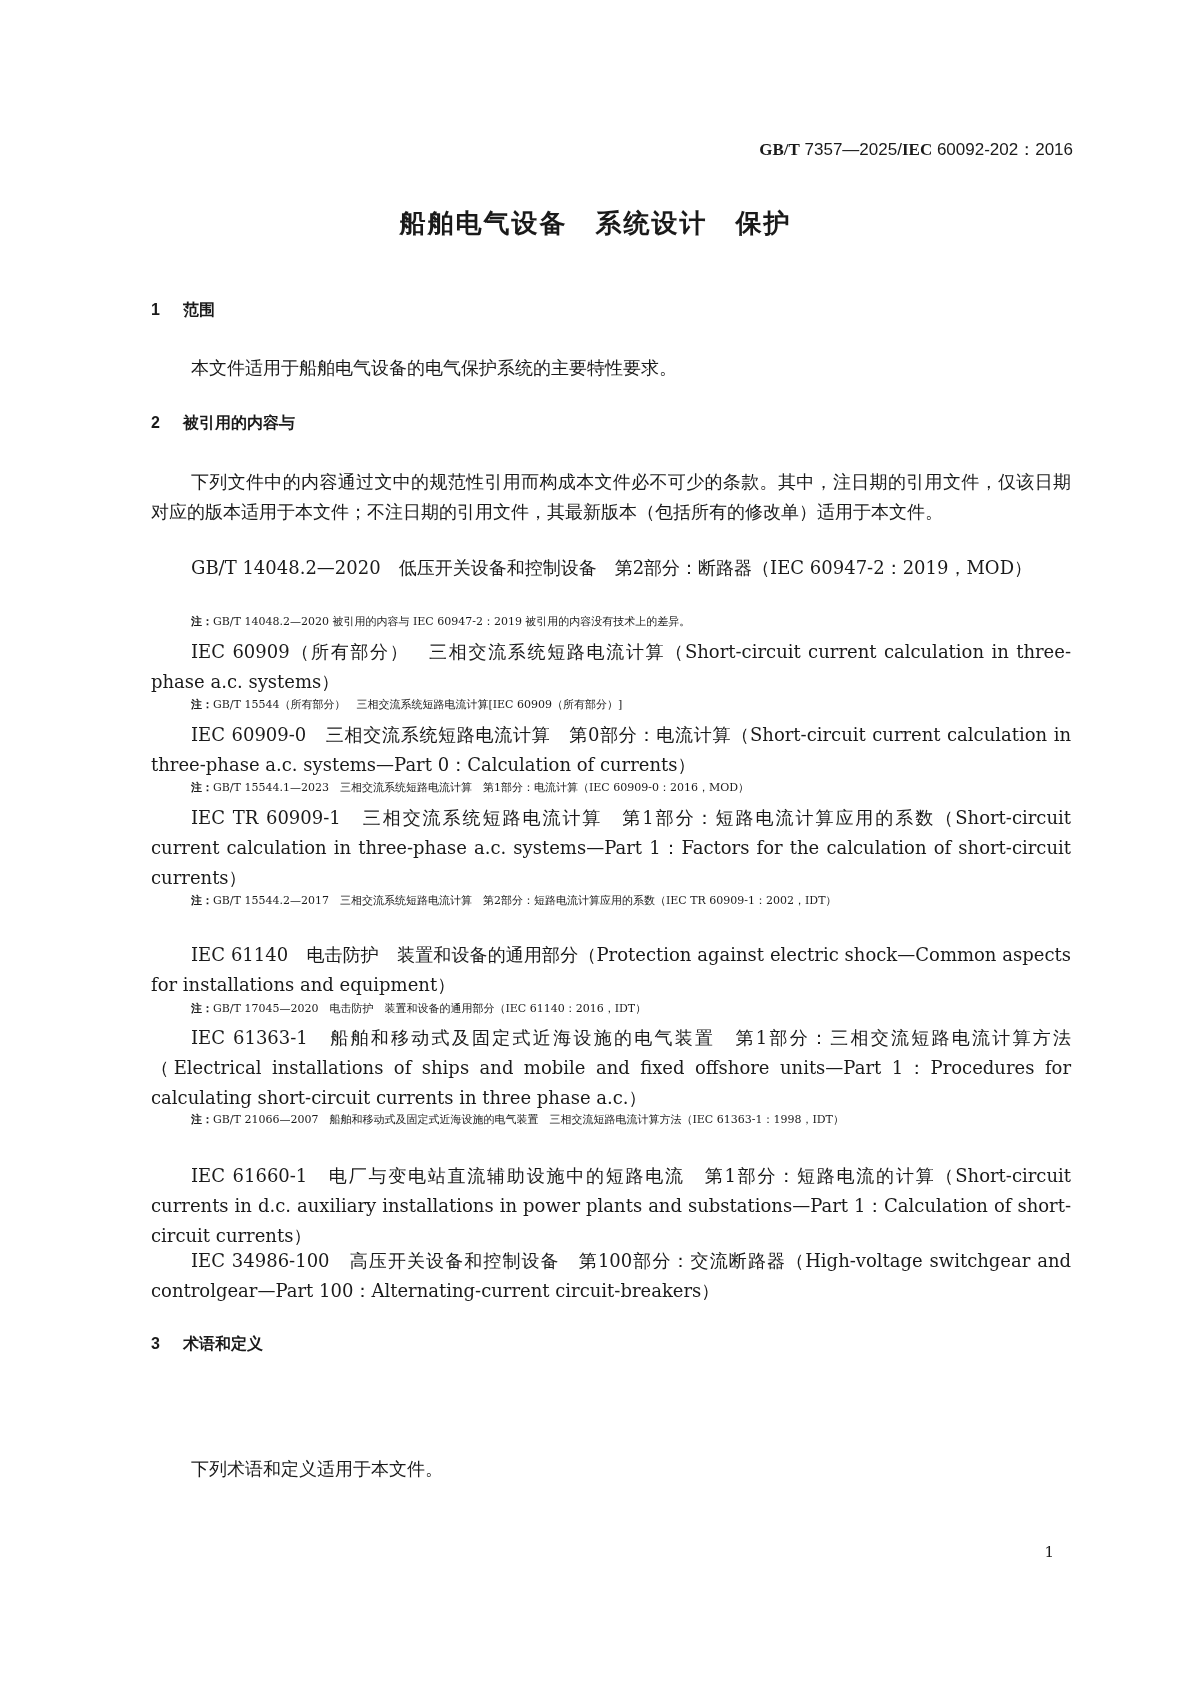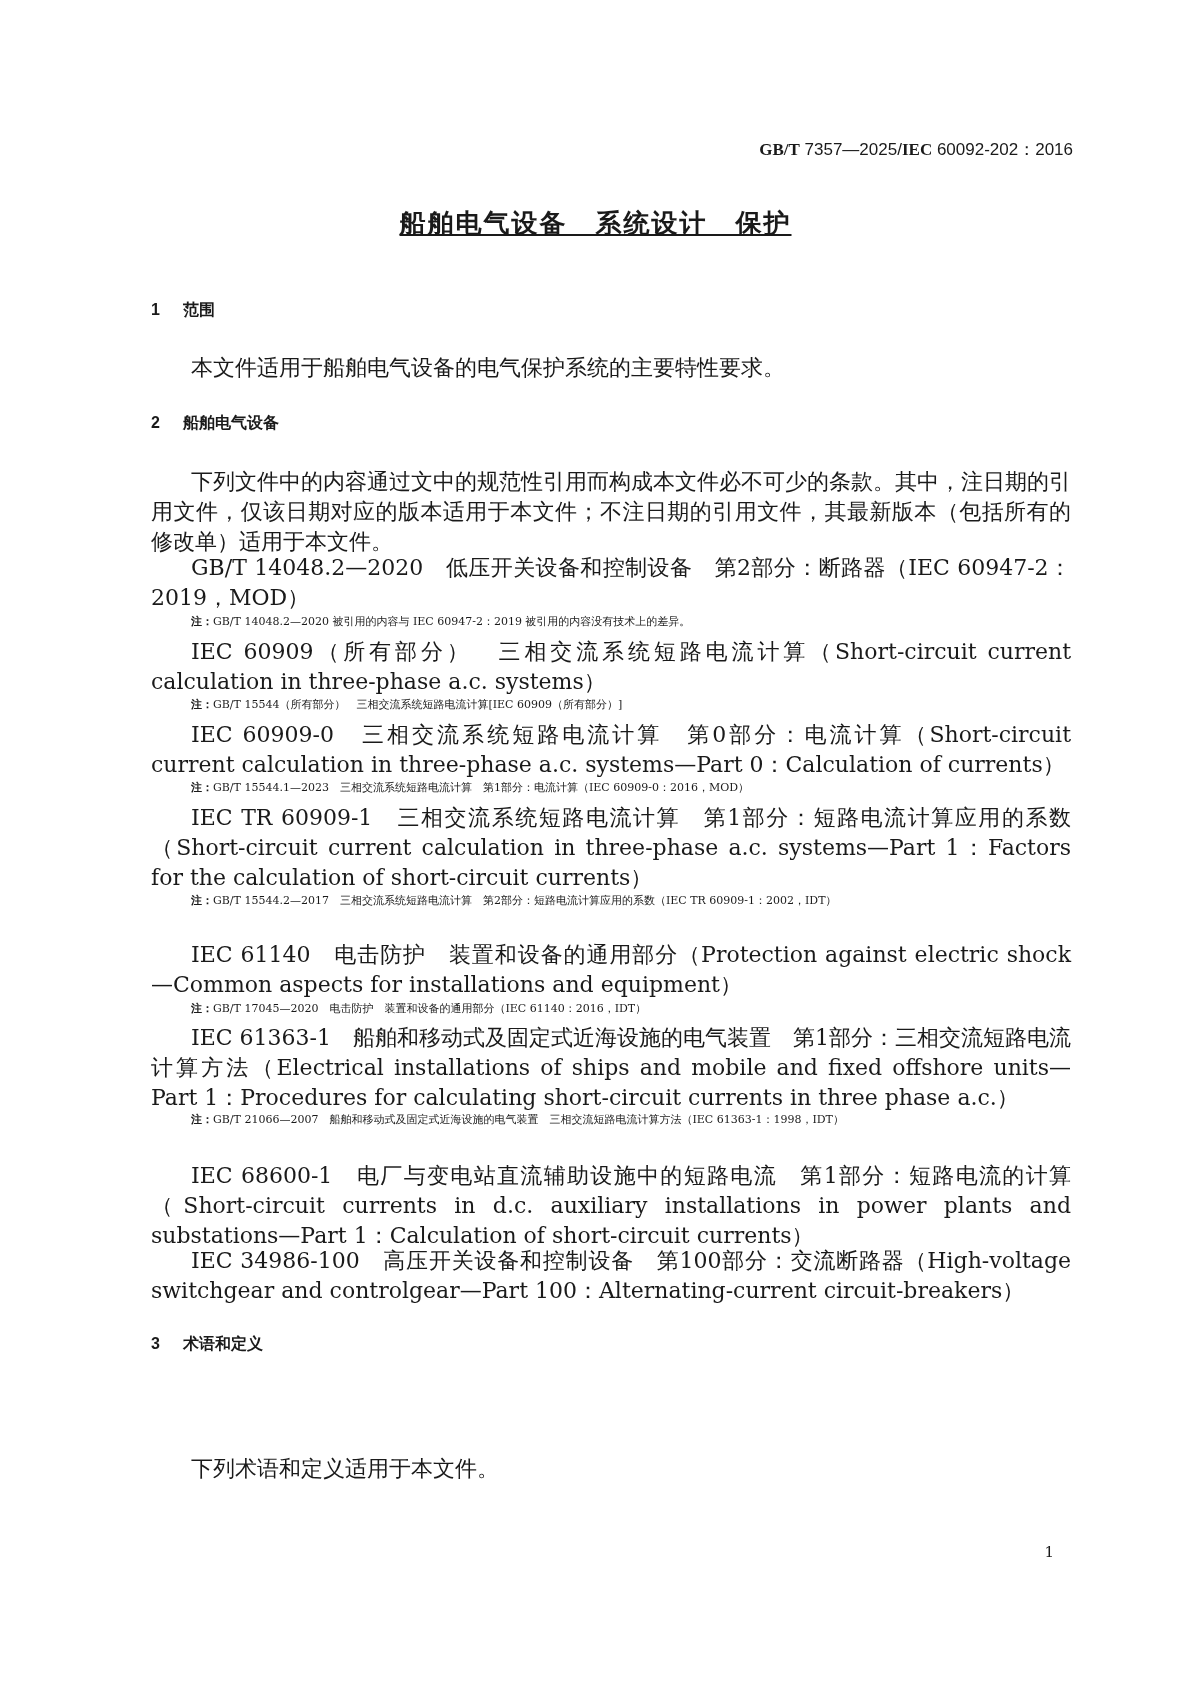--- a/index.html
+++ b/index.html
@@ -1,63 +1,63 @@
 <!DOCTYPE html>
 <html><head>
 <meta charset="utf-8">
 <style>
   html, body { margin:0; padding:0; background:#fff; }
   body { width:1191px; height:1684px; position:relative; overflow:hidden; color:#1a1a1a;
          font-family:"DejaVu Serif","Liberation Serif",serif; }
   .std-no { position:absolute; top:138px; right:118px; font-family:"Liberation Sans",sans-serif; font-size:17px; }
   .std-no b { font-family:"Liberation Serif",serif; font-weight:bold; }
-  .title { position:absolute; top:206px; left:0; width:100%; text-align:center; font-family:"DejaVu Sans",sans-serif; font-size:26px; font-weight:bold; letter-spacing:2px;text-decoration:underline; }
+  .title { position:absolute; top:206px; left:0; width:100%; text-align:center; font-family:"DejaVu Sans",sans-serif; font-size:26px; font-weight:bold; letter-spacing:2px; }
   .content { position:absolute; left:151px; width:920px; top:0; }
   .h { position:absolute; font-family:Liberation Sans, sans-serif; font-weight:bold; font-size:16px; }
   .h .num { display:inline-block; width:32px; }
-  .p { position:absolute; font-size:22px; line-height:30px; text-align:justify; width:920px; }
+  .p { position:absolute; font-size:18px; line-height:30px; text-align:justify; width:920px; }
   .ind { text-indent:40px; }
   .note { position:absolute; left:40px; width:880px; font-size:11px; line-height:24px; }
   .note .lbl { font-family:"DejaVu Sans",sans-serif; font-weight:bold; }
   .page-num { position:absolute; top:1543px; right:137px; font-size:15px; }
 </style>
 </head>
 <body>
 
 <div class="std-no">
   <b>GB/T</b><span> 7357—2025/</span><b>IEC</b><span> 60092-202：2016</span>
 </div>
 
 <div class="title">船舶电气设备　系统设计　保护</div>
 
 <div class="content">
   <div class="h" style="top:300px"><span class="num">1</span><span>范围</span></div>
   <div class="p ind" style="top:353px">本文件适用于船舶电气设备的电气保护系统的主要特性要求。</div>
 
-  <div class="h" style="top:413px"><span class="num">2</span><span>船舶电气设备</span></div>
+  <div class="h" style="top:413px"><span class="num">2</span><span>被引用的内容与</span></div>
   <div class="p ind" style="top:467px">下列文件中的内容通过文中的规范性引用而构成本文件必不可少的条款。其中，注日期的引用文件，仅该日期对应的版本适用于本文件；不注日期的引用文件，其最新版本（包括所有的修改单）适用于本文件。</div>
 
   <div class="p ind" style="top:553px">GB/T 14048.2—2020　低压开关设备和控制设备　第2部分：断路器（IEC 60947-2：2019，MOD）</div>
   <div class="note" style="top:610px"><span class="lbl">注：</span><span>GB/T 14048.2—2020 被引用的内容与 IEC 60947-2：2019 被引用的内容没有技术上的差异。</span></div>
 
   <div class="p ind" style="top:637px">IEC 60909（所有部分）　三相交流系统短路电流计算（Short-circuit current calculation in three-phase a.c. systems）</div>
   <div class="note" style="top:693px"><span class="lbl">注：</span><span>GB/T 15544（所有部分）　三相交流系统短路电流计算[IEC 60909（所有部分）]</span></div>
 
   <div class="p ind" style="top:720px">IEC 60909-0　三相交流系统短路电流计算　第0部分：电流计算（Short-circuit current calculation in three-phase a.c. systems—Part 0：Calculation of currents）</div>
   <div class="note" style="top:776px"><span class="lbl">注：</span><span>GB/T 15544.1—2023　三相交流系统短路电流计算　第1部分：电流计算（IEC 60909-0：2016，MOD）</span></div>
 
   <div class="p ind" style="top:803px">IEC TR 60909-1　三相交流系统短路电流计算　第1部分：短路电流计算应用的系数（Short-circuit current calculation in three-phase a.c. systems—Part 1：Factors for the calculation of short-circuit currents）</div>
   <div class="note" style="top:889px"><span class="lbl">注：</span><span>GB/T 15544.2—2017　三相交流系统短路电流计算　第2部分：短路电流计算应用的系数（IEC TR 60909-1：2002，IDT）</span></div>
 
   <div class="p ind" style="top:940px">IEC 61140　电击防护　装置和设备的通用部分（Protection against electric shock—Common aspects for installations and equipment）</div>
   <div class="note" style="top:997px"><span class="lbl">注：</span><span>GB/T 17045—2020　电击防护　装置和设备的通用部分（IEC 61140：2016，IDT）</span></div>
 
   <div class="p ind" style="top:1023px">IEC 61363-1　船舶和移动式及固定式近海设施的电气装置　第1部分：三相交流短路电流计算方法（Electrical installations of ships and mobile and fixed offshore units—Part 1：Procedures for calculating short-circuit currents in three phase a.c.）</div>
   <div class="note" style="top:1108px"><span class="lbl">注：</span><span>GB/T 21066—2007　船舶和移动式及固定式近海设施的电气装置　三相交流短路电流计算方法（IEC 61363-1：1998，IDT）</span></div>
 
-  <div class="p ind" style="top:1161px">IEC 68600-1　电厂与变电站直流辅助设施中的短路电流　第1部分：短路电流的计算（Short-circuit currents in d.c. auxiliary installations in power plants and substations—Part 1：Calculation of short-circuit currents）</div>
+  <div class="p ind" style="top:1161px">IEC 61660-1　电厂与变电站直流辅助设施中的短路电流　第1部分：短路电流的计算（Short-circuit currents in d.c. auxiliary installations in power plants and substations—Part 1：Calculation of short-circuit currents）</div>
   <div class="p ind" style="top:1246px">IEC 34986-100　高压开关设备和控制设备　第100部分：交流断路器（High-voltage switchgear and controlgear—Part 100：Alternating-current circuit-breakers）</div>
 
   <div class="h" style="top:1334px"><span class="num">3</span><span>术语和定义</span></div>
   <div class="p ind" style="top:1454px">下列术语和定义适用于本文件。</div>
 </div>
 
 <div class="page-num">1</div>
 
 </body></html>

